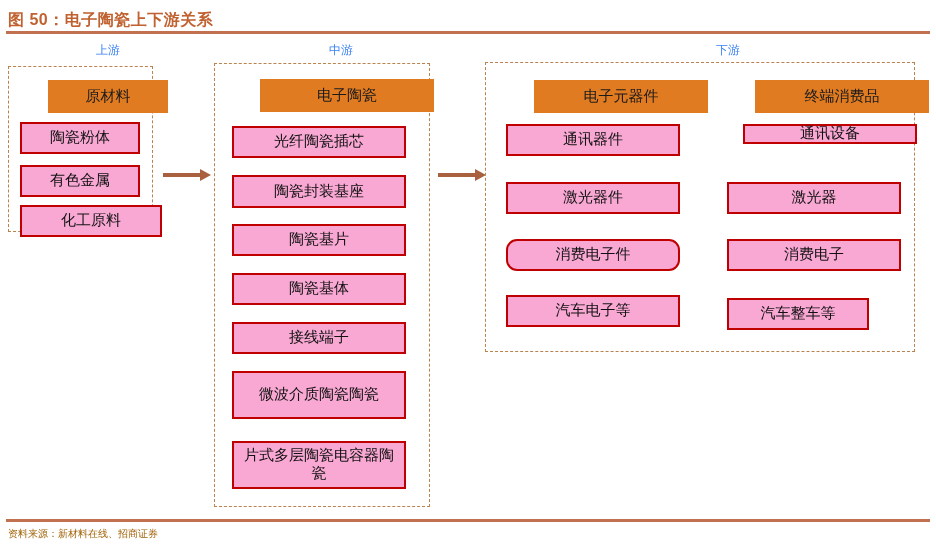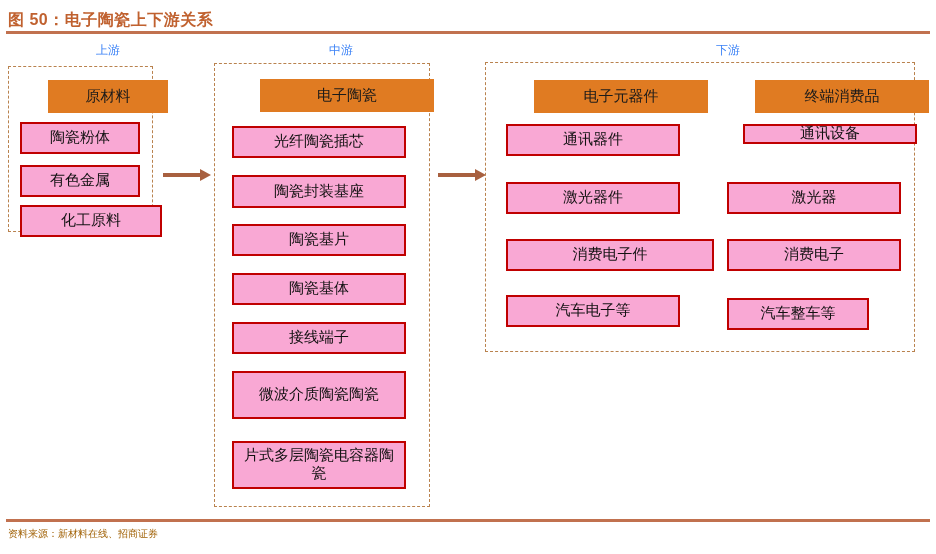--- a/index.html
+++ b/index.html
@@ -157,20 +157,20 @@
 <div class="arrow" style="left:438px; top:169px; width:48px;">
   <div class="shaft" style="width:38px;"></div>
   <div class="head" style="left:37px;"></div>
 </div>
 
 <div class="group-box" style="left:485px; top:62px; width:430px; height:290px;"></div>
 
 <div class="node header" style="left:506px; top:80px; width:174px; height:33px;">电子元器件</div>
 <div class="node item" style="left:506px; top:124px; width:174px; height:32px;">通讯器件</div>
 <div class="node item" style="left:506px; top:182px; width:174px; height:32px;">激光器件</div>
-<div class="node item" style="left:506px; top:239px; width:208px; height:32px;">消费电子件</div>
+<div class="node item" style="left:506px; top:239px; width:174px; height:32px;border-radius:11px;">消费电子件</div>
 <div class="node item" style="left:506px; top:295px; width:174px; height:32px;">汽车电子等</div>
 
 <div class="node header" style="left:727px; top:80px; width:174px; height:33px;">终端消费品</div>
 <div class="node item" style="left:727px; top:124px; width:174px; height:20px;margin-left:16px;">通讯设备</div>
 <div class="node item" style="left:727px; top:182px; width:174px; height:32px;">激光器</div>
 <div class="node item" style="left:727px; top:239px; width:174px; height:32px;">消费电子</div>
 <div class="node item" style="left:727px; top:298px; width:142px; height:32px;">汽车整车等</div>
 
 </body></html>

